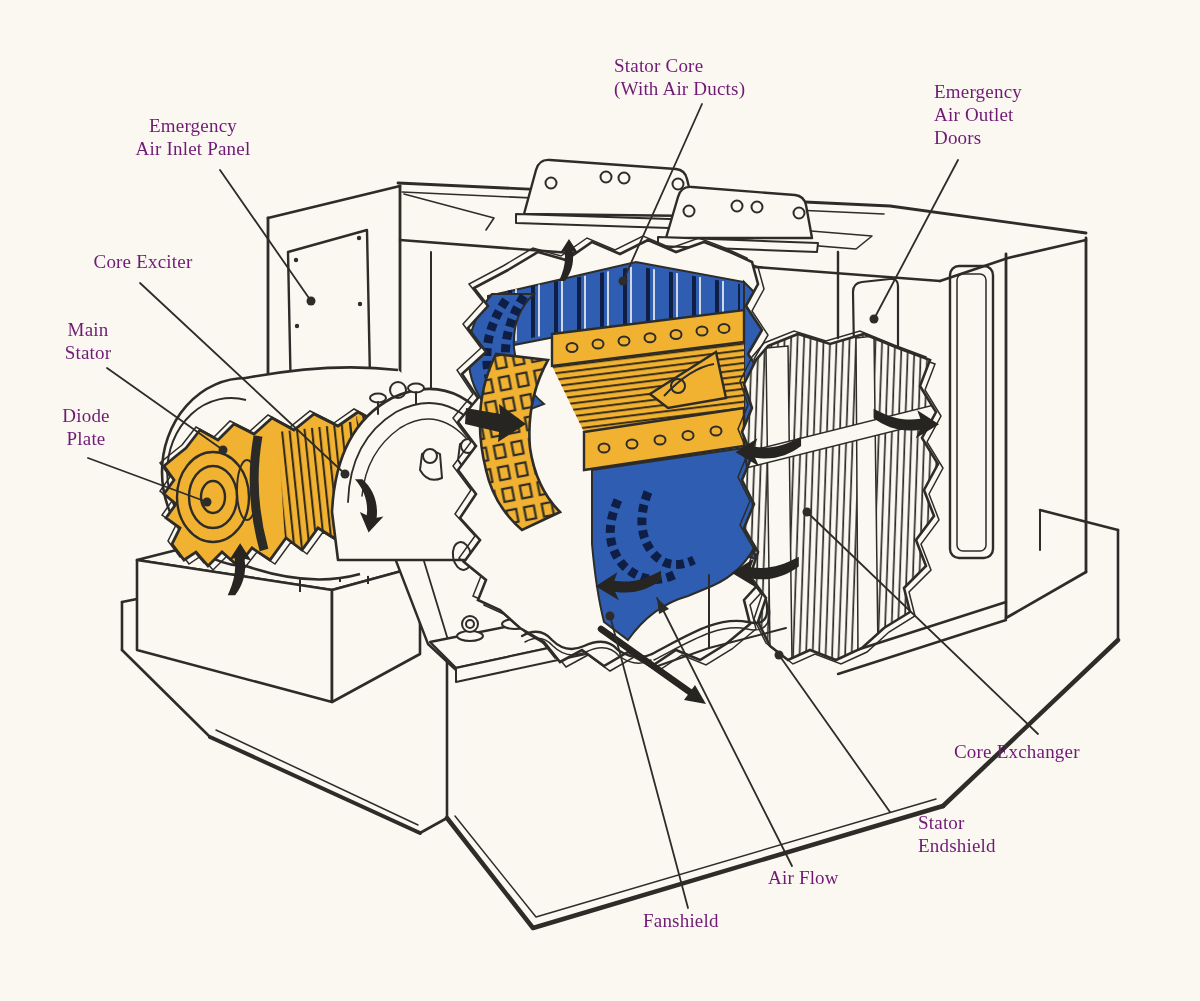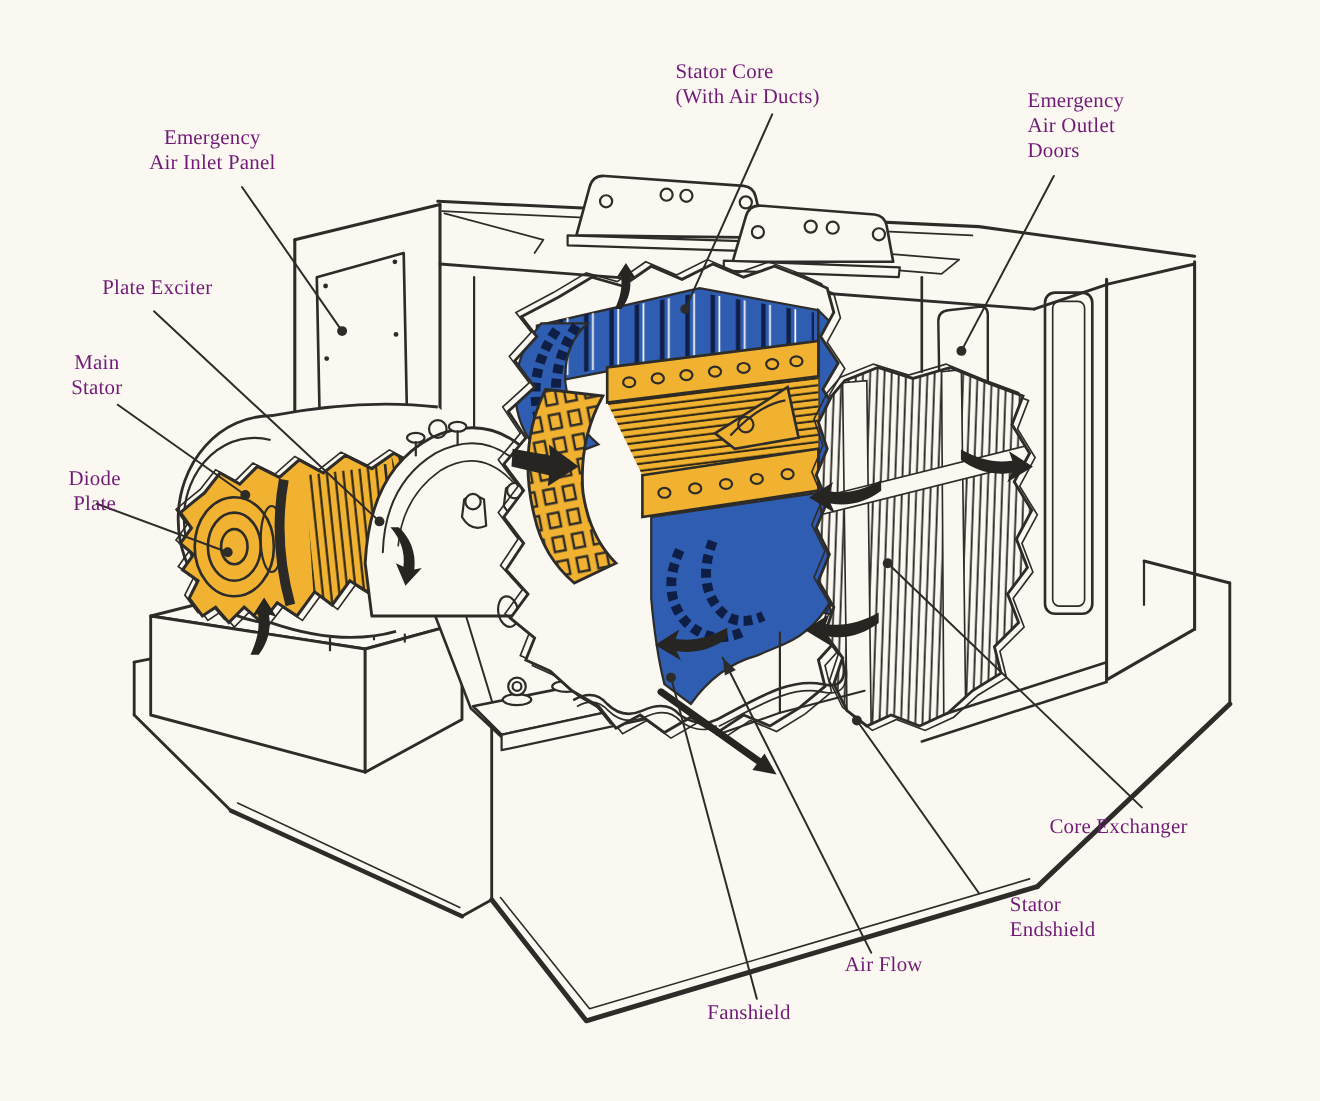--- a/index.html
+++ b/index.html
@@ -323,24 +323,24 @@
   <circle cx="874" cy="319" r="4.5"></circle>
   <circle cx="807" cy="512" r="4.5"></circle>
   <circle cx="779" cy="655" r="4.5"></circle>
   <circle cx="610" cy="616" r="4.5"></circle>
   <polygon points="657,598 669,609 659,614"></polygon>
 </g>
 </svg>
 
 <div class="lbl center" style="left:193px;top:114px;">Emergency
 Air Inlet Panel</div>
-<div class="lbl center" style="left:143px;top:250px;">Plate Exciter</div>
+<div class="lbl center" style="left:143px;top:250px;">Core Exciter</div>
 <div class="lbl center" style="left:88px;top:318px;">Main
 Stator</div>
-<div class="lbl center" style="left:86px;top:424px;text-align:center;">Diode
+<div class="lbl center" style="left:86px;top:404px;text-align:center;">Diode
 Plate</div>
 <div class="lbl" style="left:614px;top:54px;">Stator Core
 (With Air Ducts)</div>
 <div class="lbl" style="left:934px;top:80px;">Emergency
 Air Outlet
 Doors</div>
 <div class="lbl" style="left:954px;top:740px;">Core Exchanger</div>
 <div class="lbl" style="left:894px;top:811px;margin-left:24px;">Stator
 Endshield</div>
 <div class="lbl" style="left:768px;top:866px;">Air Flow</div>

